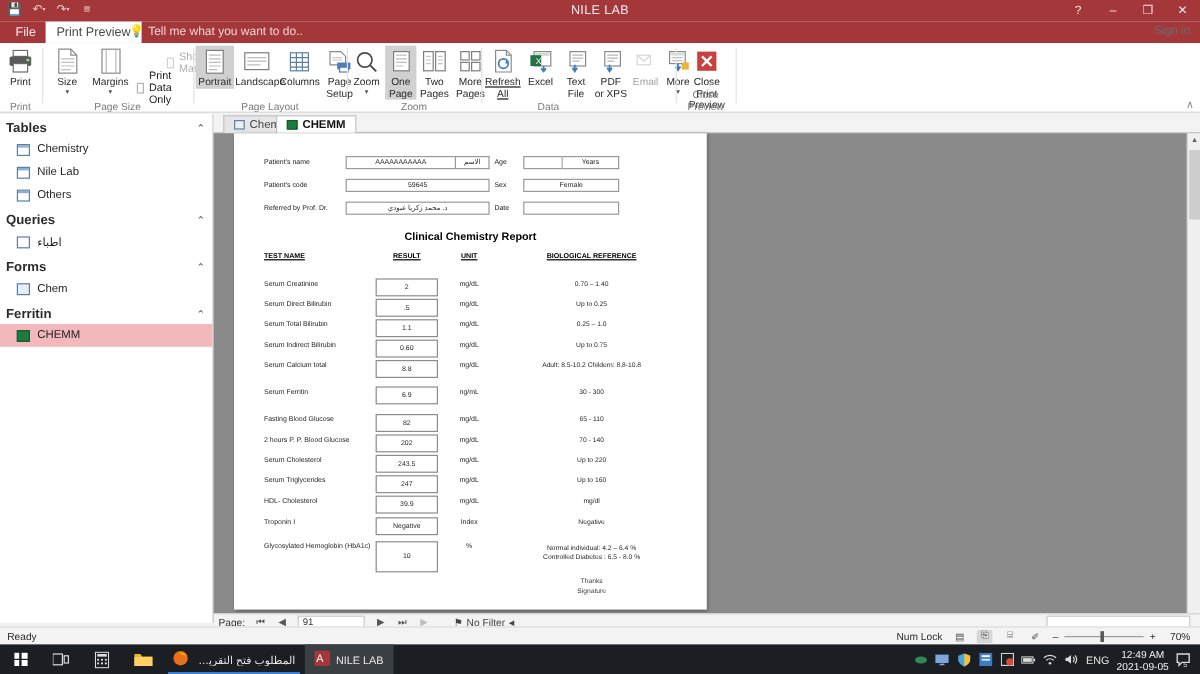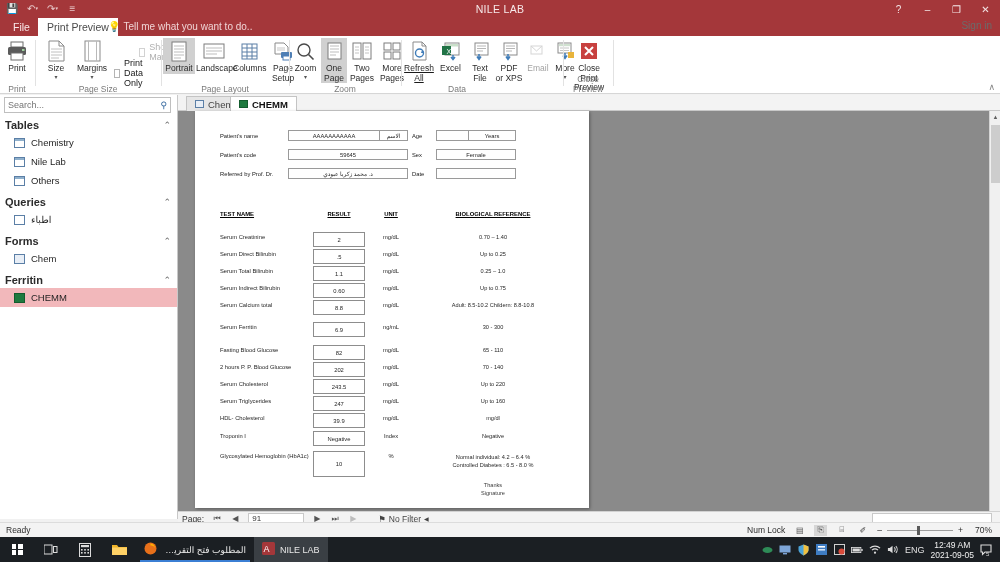--- a/index.html
+++ b/index.html
@@ -471,24 +471,20 @@
         <div class="lbl">Preview</div>
       </div>
       <div class="glabel">Close Preview</div>
     </div>
     <div class="rsep" style="left:613px;"></div>
 
     <div class="collapse-ribbon">∧</div>
   </div>
 
   <div class="navpane">
-    <div class="nav-search">
-      <input type="text" placeholder="Search..." style="">
-      <span class="sico">⚲</span>
-    </div>
 
     <div class="nav-group">
       <span>Tables</span>
       <span class="gchev">⌃</span>
     </div>
     <div class="nav-item">
       <span class="ni-ico tbl-ico"></span>
       <span>Chemistry</span>
     </div>
     <div class="nav-item">
@@ -565,20 +561,21 @@
 
         <div class="fld-row" style="left:25px; top:57px;">
           <span class="fld-lbl" style="width:68px;">Referred by Prof. Dr.</span>
           <span class="fld-box" style="width:120px; direction:rtl;">د. محمد زكريا عبودي</span>
         </div>
         <div class="fld-row" style="left:217px; top:57px;">
           <span class="fld-lbl" style="width:24px;">Date</span>
           <span class="fld-box" style="width:80px;"></span>
         </div>
 
+        <div class="rpt-title" style="top:81px;">Clinical Chemistry Report</div>
 
         <div class="col-hdr" style="left:25px; top:100px;">TEST NAME</div>
         <div class="col-hdr" style="left:118px; top:100px; width:52px; text-align:center;">RESULT</div>
         <div class="col-hdr" style="left:176px; top:100px; width:40px; text-align:center;">UNIT</div>
         <div class="col-hdr" style="left:218px; top:100px; width:160px; text-align:center;">BIOLOGICAL REFERENCE</div>
 
         <div class="trow" style="top:121px;">
           <span class="t-name">Serum Creatinine</span>
           <span class="t-res">2</span>
           <span class="t-unit">mg/dL</span>

